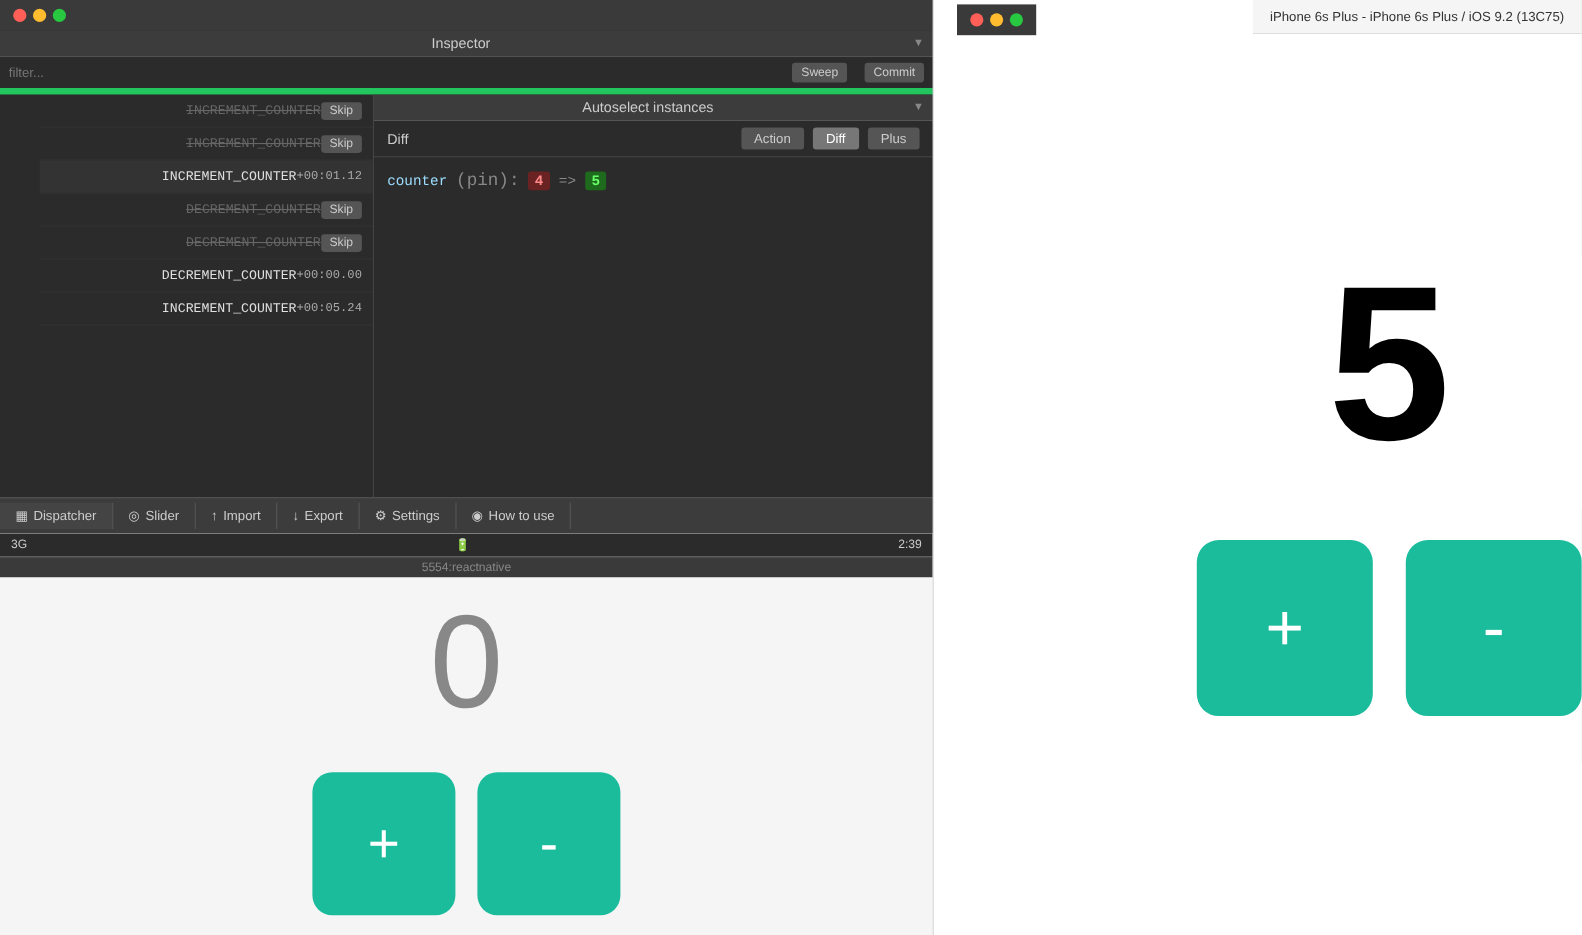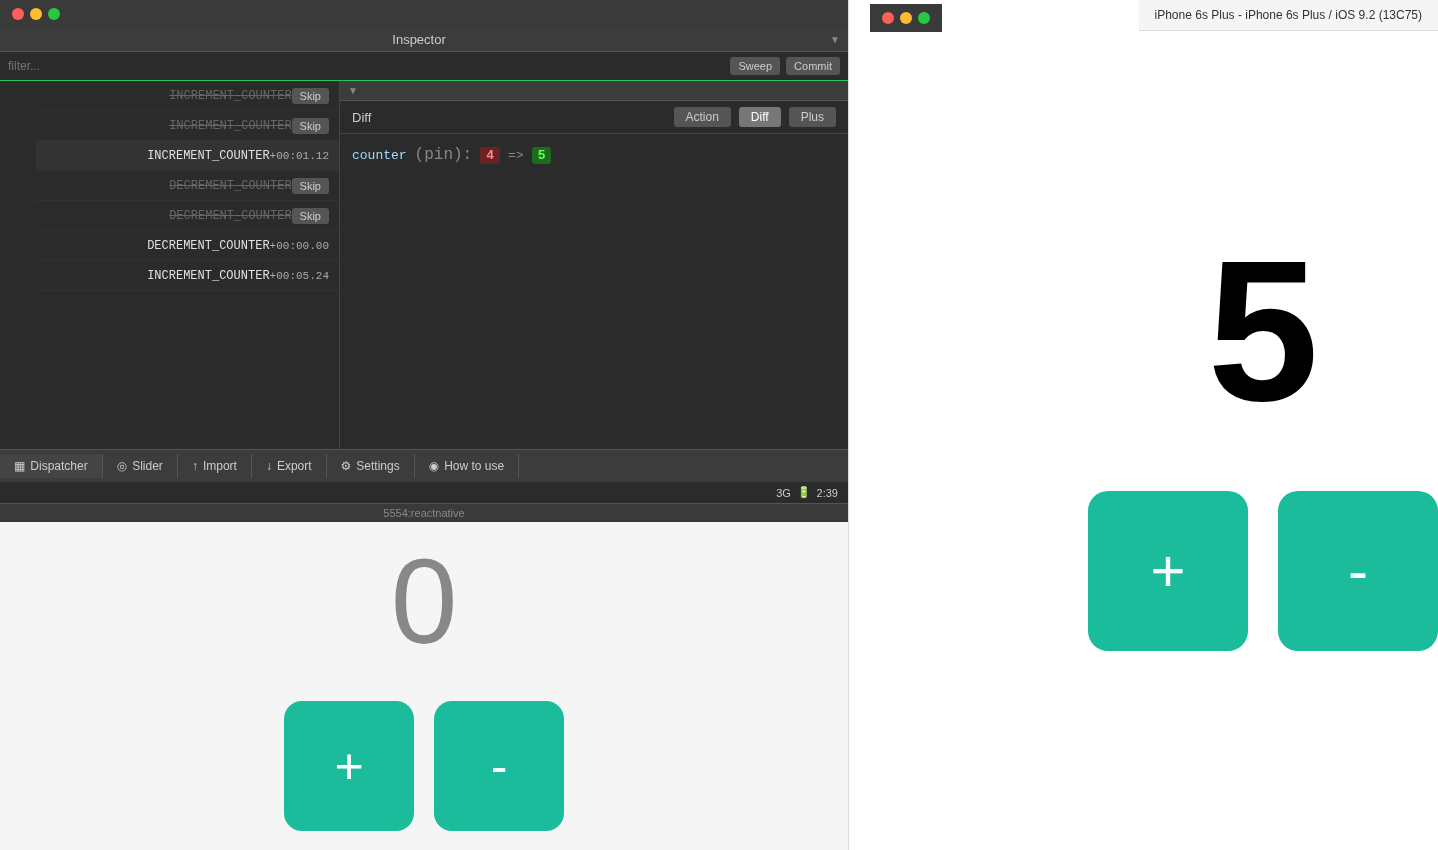--- a/index.html
+++ b/index.html
@@ -55,23 +55,23 @@
     .inspector-arrow {
       color: #888;
       font-size: 10px;
     }
 
     
     .filter-bar {
       display: flex;
       align-items: center;
       padding: 5px 8px;
-      gap: 6px;
+      gap: 16px;
       background: #2b2b2b;
-      border-bottom: 1px solid #22c55e;
+      border-bottom: 6px solid #22c55e;
     }
     .filter-input {
       flex: 1;
       background: transparent;
       border: none;
       outline: none;
       color: #888;
       font-size: 12px;
     }
     .filter-btn {
@@ -240,21 +240,21 @@
       background: #fff;
       display: flex;
       flex-direction: column;
       overflow: hidden;
     }
 
     
     .phone-status-bar {
       background: #2b2b2b;
       display: flex;
-      justify-content: flex-end;
+      justify-content: space-between;
       align-items: center;
       padding: 4px 10px;
       gap: 6px;
     }
     .phone-status-text {
       color: #ccc;
       font-size: 11px;
     }
 
     
@@ -413,20 +413,21 @@
       </div>
       <div class="action-item active">
         <span class="action-name">INCREMENT_COUNTER</span>
         <span class="action-time">+00:05.24</span>
       </div>
     </div>
 
     <div class="diff-pane">
 
       <div class="autoselect-header">
+        <span class="autoselect-title">Autoselect instances</span>
         <span style="color:#888;font-size:10px;">▼</span>
       </div>
 
       <div class="diff-header">
         <span class="diff-title">Diff</span>
         <button class="diff-tab">Action</button>
         <button class="diff-tab active">Diff</button>
         <button class="diff-tab">Plus</button>
       </div>
 

